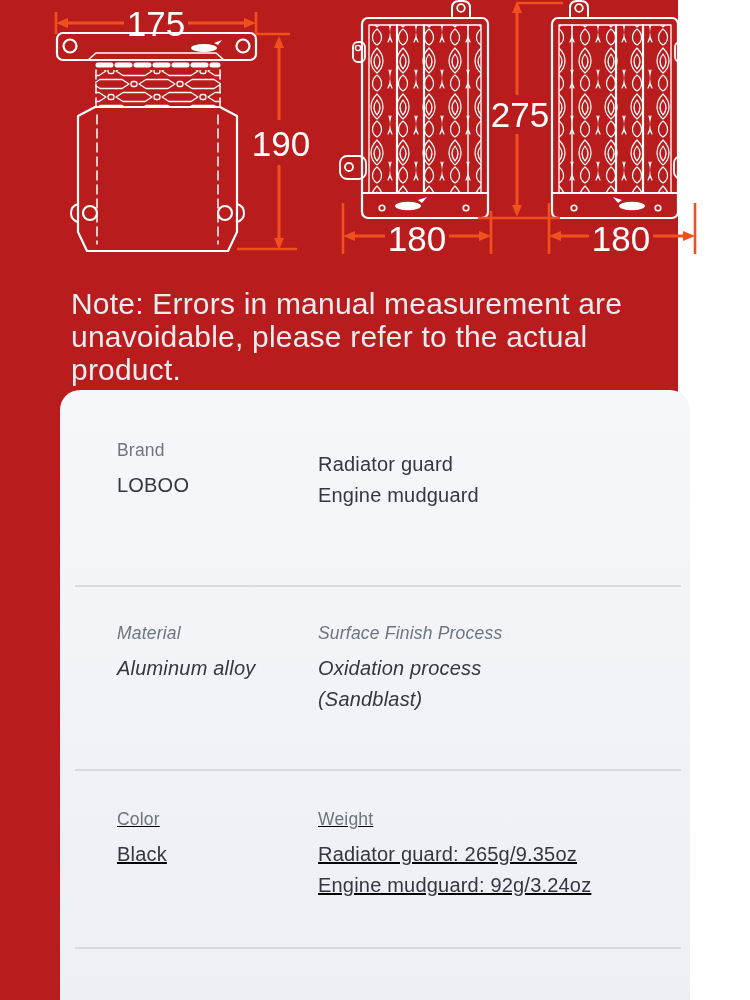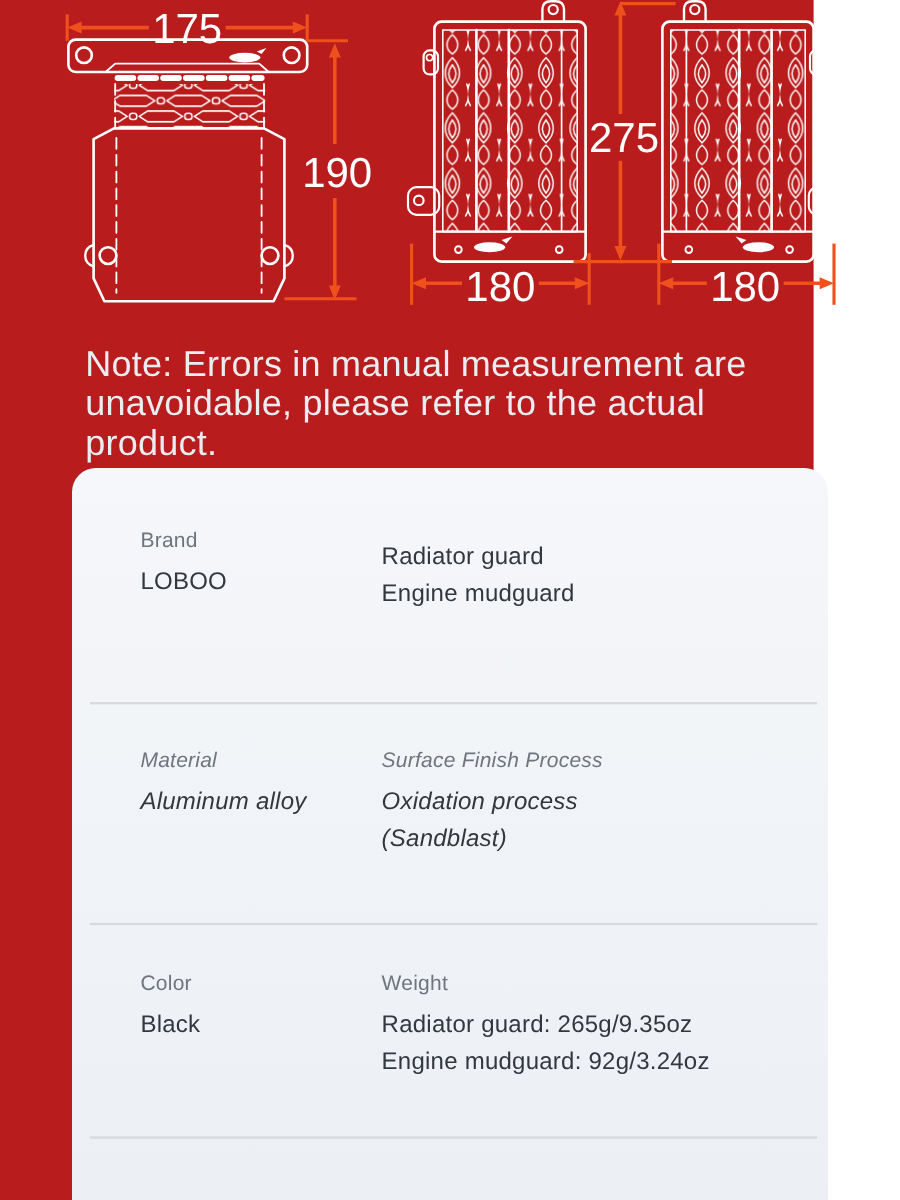--- a/index.html
+++ b/index.html
@@ -24,21 +24,21 @@
         background:linear-gradient(180deg,#f5f7fa 0%,#eceff4 100%);
         border-radius:20px 20px 0 0;}
   .divider{position:absolute;left:15px;width:606px;height:2px;background:#d8dade;}
   .cell{position:absolute;}
   .cell .lbl{color:#6f757e;font-size:17.5px;letter-spacing:.2px;}
   .cell .val{color:#33383e;font-size:20px;line-height:31px;letter-spacing:.2px;margin-top:9px;}
   .c1{left:36px;width:205px;margin-left:21px;}
   .c2{left:258px;width:360px;}
   .r1{top:50px;}
   .r2{top:233px;font-style:italic;}
-  .r3{top:419px;}
+  .r3{top:419px;text-decoration:underline;}
 </style>
 </head>
 <body>
 
 <div id="stage">
 
   <svg id="diagram-svg" width="750" height="290" viewBox="0 0 750 290">
     <defs>
 
       <pattern id="hex" width="46" height="26" patternUnits="userSpaceOnUse">

